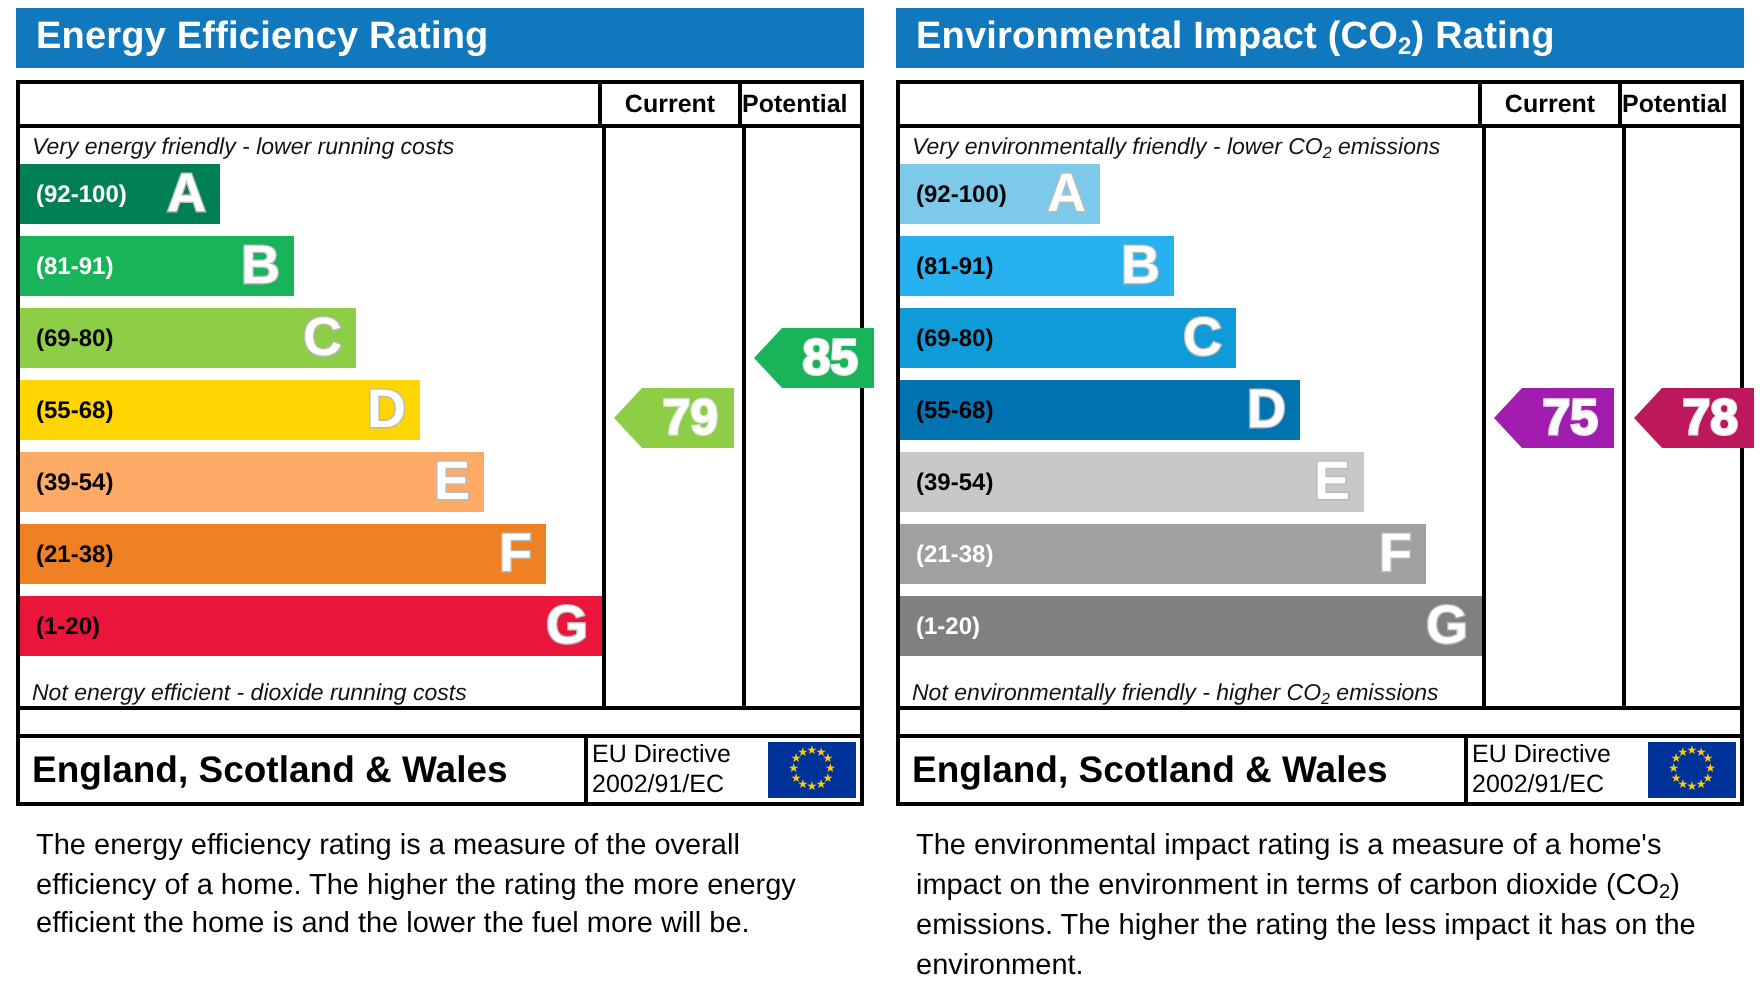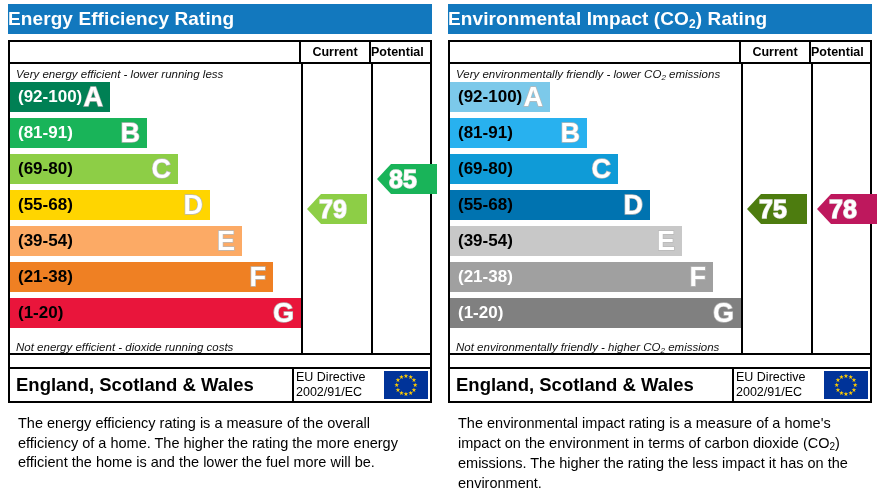--- a/index.html
+++ b/index.html
@@ -28,20 +28,21 @@
   
   .title-bar {
     position: absolute;
     left: 8px; top: 4px;
     width: 424px; height: 30px;
     background: #1278be;
     color: #ffffff;
     font-size: 19px;
     font-weight: bold;
     line-height: 30px;
+    padding-left: 10px;
     letter-spacing: 0.1px;
     white-space: nowrap;
   }
   .title-bar sub {
     font-size: 12px;
     vertical-align: baseline;
     position: relative;
     top: 3px;
   }
 
@@ -133,21 +134,21 @@
   .bar {
     position: absolute;
     left: 0;
     height: 30px;
   }
   .bar .range {
     position: absolute;
     left: 8px; top: 0;
     height: 30px;
     line-height: 30px;
-    font-size: 17px;
+    font-size: 12px;
     font-weight: bold;
     color: #000;
     white-space: nowrap;
   }
   .bar .range.lightTxt { color: #ffffff; }
   .bar .letter {
     position: absolute;
     right: 7px; top: 50%;
     transform: translateY(-50%);
     font-size: 27px;
@@ -159,21 +160,21 @@
   }
 
   
   .arrow {
     position: absolute;
     height: 30px;
     color: #fff;
     font-size: 25px;
     font-weight: bold;
     line-height: 30px;
-    text-align: center;
+    text-align: right;
     padding-right: 8px;
     -webkit-clip-path: polygon(14px 0, 100% 0, 100% 100%, 14px 100%, 0 50%);
     clip-path: polygon(14px 0, 100% 0, 100% 100%, 14px 100%, 0 50%);
   }
   .arrow span {
     -webkit-text-stroke: 1.4px #e6e6e6;
     paint-order: stroke fill;
   }
   .arrow.current  { left: 297px; width: 60px; }
   .arrow.potential{ left: 367px; width: 60px; }
@@ -256,21 +257,21 @@
 
       <div class="hdr-row">
         <div class="hdr-cell hdr-blank"></div>
         <div class="hdr-cell hdr-current">Current</div>
         <div class="hdr-cell hdr-potential">Potential</div>
       </div>
 
       <div class="vline a"></div>
       <div class="vline b"></div>
 
-      <div class="cap-top">Very energy efficient - lower running less</div>
+      <div class="cap-top">Very energy friendly - lower running costs</div>
 
       <div class="bars" id="left-bars">
           <div class="bar" style="top: 0px; width: 100px; background: rgb(0, 128, 84);">
             <span class="range lightTxt">(92-100)</span>
             <span class="letter">A</span>
           </div>
           <div class="bar" style="top: 36px; width: 137px; background: rgb(25, 180, 89);">
             <span class="range lightTxt">(81-91)</span>
             <span class="letter">B</span>
           </div>
@@ -378,21 +379,21 @@
           <div class="bar" style="top: 180px; width: 263px; background: rgb(160, 160, 160);">
             <span class="range lightTxt">(21-38)</span>
             <span class="letter">F</span>
           </div>
           <div class="bar" style="top: 216px; width: 291px; background: rgb(128, 128, 128);">
             <span class="range lightTxt">(1-20)</span>
             <span class="letter">G</span>
           </div>
         </div>
 
-      <div class="arrow current" id="right-current" style="top: 152px; background: #4d7c0f;">
+      <div class="arrow current" id="right-current" style="top: 152px; background: #a21caf;">
         <span>75</span>
       </div>
       <div class="arrow potential" id="right-potential" style="top: 152px; background: #be185d;">
         <span>78</span>
       </div>
 
       <div class="cap-bot">
         <span>Not environmentally friendly - higher CO</span><sub>2</sub><span> emissions</span>
       </div>
       <div class="cap-divider"></div>

